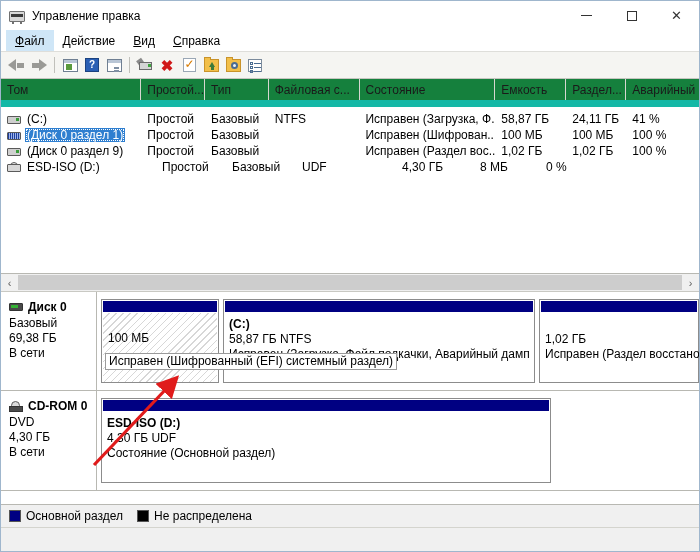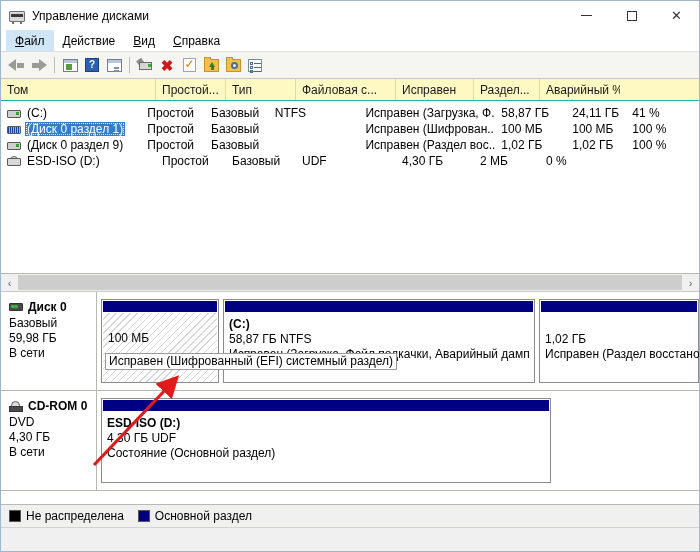--- a/index.html
+++ b/index.html
@@ -218,22 +218,22 @@
   .list-pane {
     background: #ffffff;
     flex: 0 0 auto;
     height: 194px;
     position: relative;
     border-bottom: 1px solid #b8b8b2;
     overflow: hidden;
   }
   .list-header {
     display: flex; height: 21px;
-    background: #fef9c3;
-    border-bottom: 1px solid #14b8a6;
+    background: #15803d;
+    border-bottom: 7px solid #14b8a6;
   }
   .lh-cell {
     display: flex; align-items: center;
     padding-left: 6px;
     font-size: 12px;
     color: #1a1a1a;
     border-right: 1px solid #d6d6d0;
     box-sizing: border-box;
     white-space: nowrap;
     overflow: hidden;
@@ -419,21 +419,21 @@
 
 <div class="window">
 
   <div class="titlebar">
     <div class="title-icon">
       <div class="body"></div>
         <div class="slot"></div>
         <div class="foot1"></div>
         <div class="foot2"></div>
     </div>
-    <div class="title-text">Управление дисками</div>
+    <div class="title-text">Управление правка</div>
     <div class="win-buttons">
       <div class="win-btn">
           <span class="min-glyph"></span>
         </div>
       <div class="win-btn">
           <span class="max-glyph"></span>
         </div>
       <div class="win-btn">
           <span class="glyph">✕</span>
         </div>
@@ -510,21 +510,22 @@
       </div>
     </div>
   </div>
 
   <div class="list-pane">
     <div class="list-header">
       <div class="lh-cell" style="width:155px">Том</div>
       <div class="lh-cell" style="width:70px">Простой...</div>
       <div class="lh-cell" style="width:70px">Тип</div>
       <div class="lh-cell" style="width:100px">Файловая с...</div>
-      <div class="lh-cell" style="width:78px">Исправен</div>
+      <div class="lh-cell" style="width:150px">Состояние</div>
+      <div class="lh-cell" style="width:78px">Емкость</div>
       <div class="lh-cell" style="width:66px">Раздел...</div>
       <div class="lh-cell" style="width:80px;border-right:none">Аварийный %</div>
     </div>
 
     <div style="padding-top:4px">
 
       <div class="list-row">
         <div class="lr-cell vol-cell" style="width:155px">
           <span class="vicon">
               <span class="vb"></span>
@@ -578,21 +579,21 @@
         <div class="lr-cell vol-cell" style="width:155px">
           <span class="vicon cd">
               <span class="vb"></span>
             </span>
           <span class="vol-name">ESD-ISO (D:)</span>
         </div>
         <div class="lr-cell" style="width:70px">Простой</div>
         <div class="lr-cell" style="width:70px">Базовый</div>
         <div class="lr-cell" style="width:100px">UDF</div>
         <div class="lr-cell" style="width:78px">4,30 ГБ</div>
-        <div class="lr-cell" style="width:66px">2 МБ</div>
+        <div class="lr-cell" style="width:66px">8 МБ</div>
         <div class="lr-cell" style="width:80px">0 %</div>
       </div>
     </div>
   </div>
 
   <div class="hscroll">
     <div class="hs-arrow">‹</div>
     <div class="hs-track">
         <div class="hs-thumb"></div>
       </div>
@@ -604,21 +605,21 @@
     <div class="disk-row" style="height:99px">
       <div class="disk-info">
         <div class="disk-title">
           <span class="dicon">
               <span class="db"></span>
               <span class="dl"></span>
             </span>
           <span>Диск 0</span>
         </div>
         <div class="disk-meta">Базовый</div>
-        <div class="disk-meta">59,98 ГБ</div>
+        <div class="disk-meta">69,38 ГБ</div>
         <div class="disk-meta">В сети</div>
       </div>
       <div class="disk-bars">
         <div class="part hatched" style="width:118px">
           <div class="cap"></div>
           <div class="pbody">
             <div>100 МБ</div>
           </div>
           <div class="tooltip" style="left:3px; top:53px;">Исправен (Шифрованный (EFI) системный раздел)</div>
         </div>
@@ -661,26 +662,26 @@
             <div>4,30 ГБ UDF</div>
             <div>Состояние (Основной раздел)</div>
           </div>
         </div>
       </div>
     </div>
   </div>
 
   <div class="legend">
     <div class="legend-entry">
+      <span class="sw" style="background:#000082"></span>
+      <span>Основной раздел</span>
+    </div>
+    <div class="legend-entry">
       <span class="sw" style="background:#000000"></span>
       <span>Не распределена</span>
-    </div>
-    <div class="legend-entry">
-      <span class="sw" style="background:#000082"></span>
-      <span>Основной раздел</span>
     </div>
   </div>
 
   <div class="statusbar"></div>
 
   <svg class="annot" viewBox="0 0 700 552">
     <defs>
       <marker id="ah" markerWidth="7" markerHeight="7" refX="1.5" refY="3.5" orient="auto">
         <polygon points="0,0 7,3.5 0,7" fill="#e01b1b"></polygon>
       </marker>

